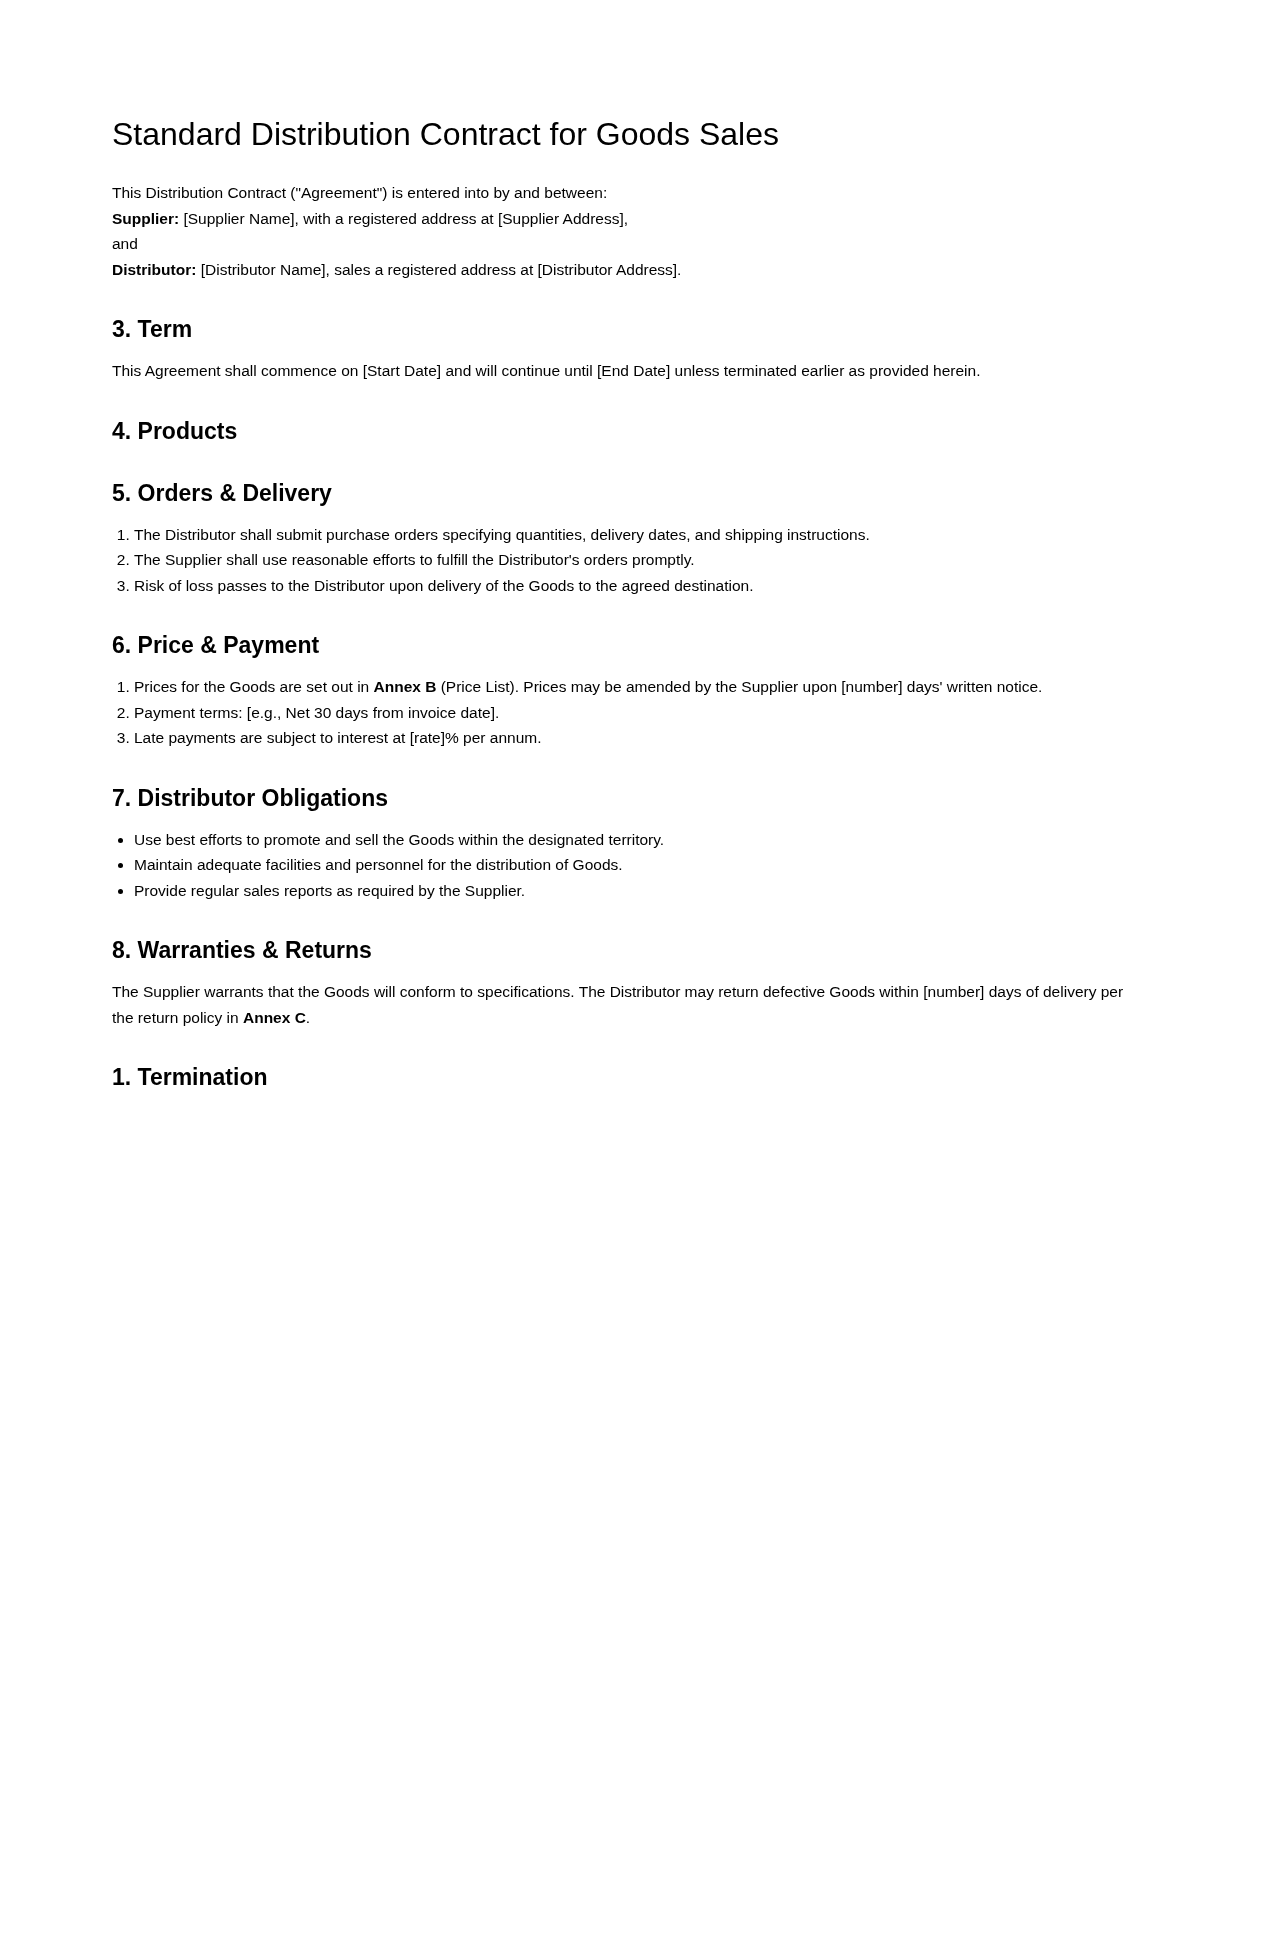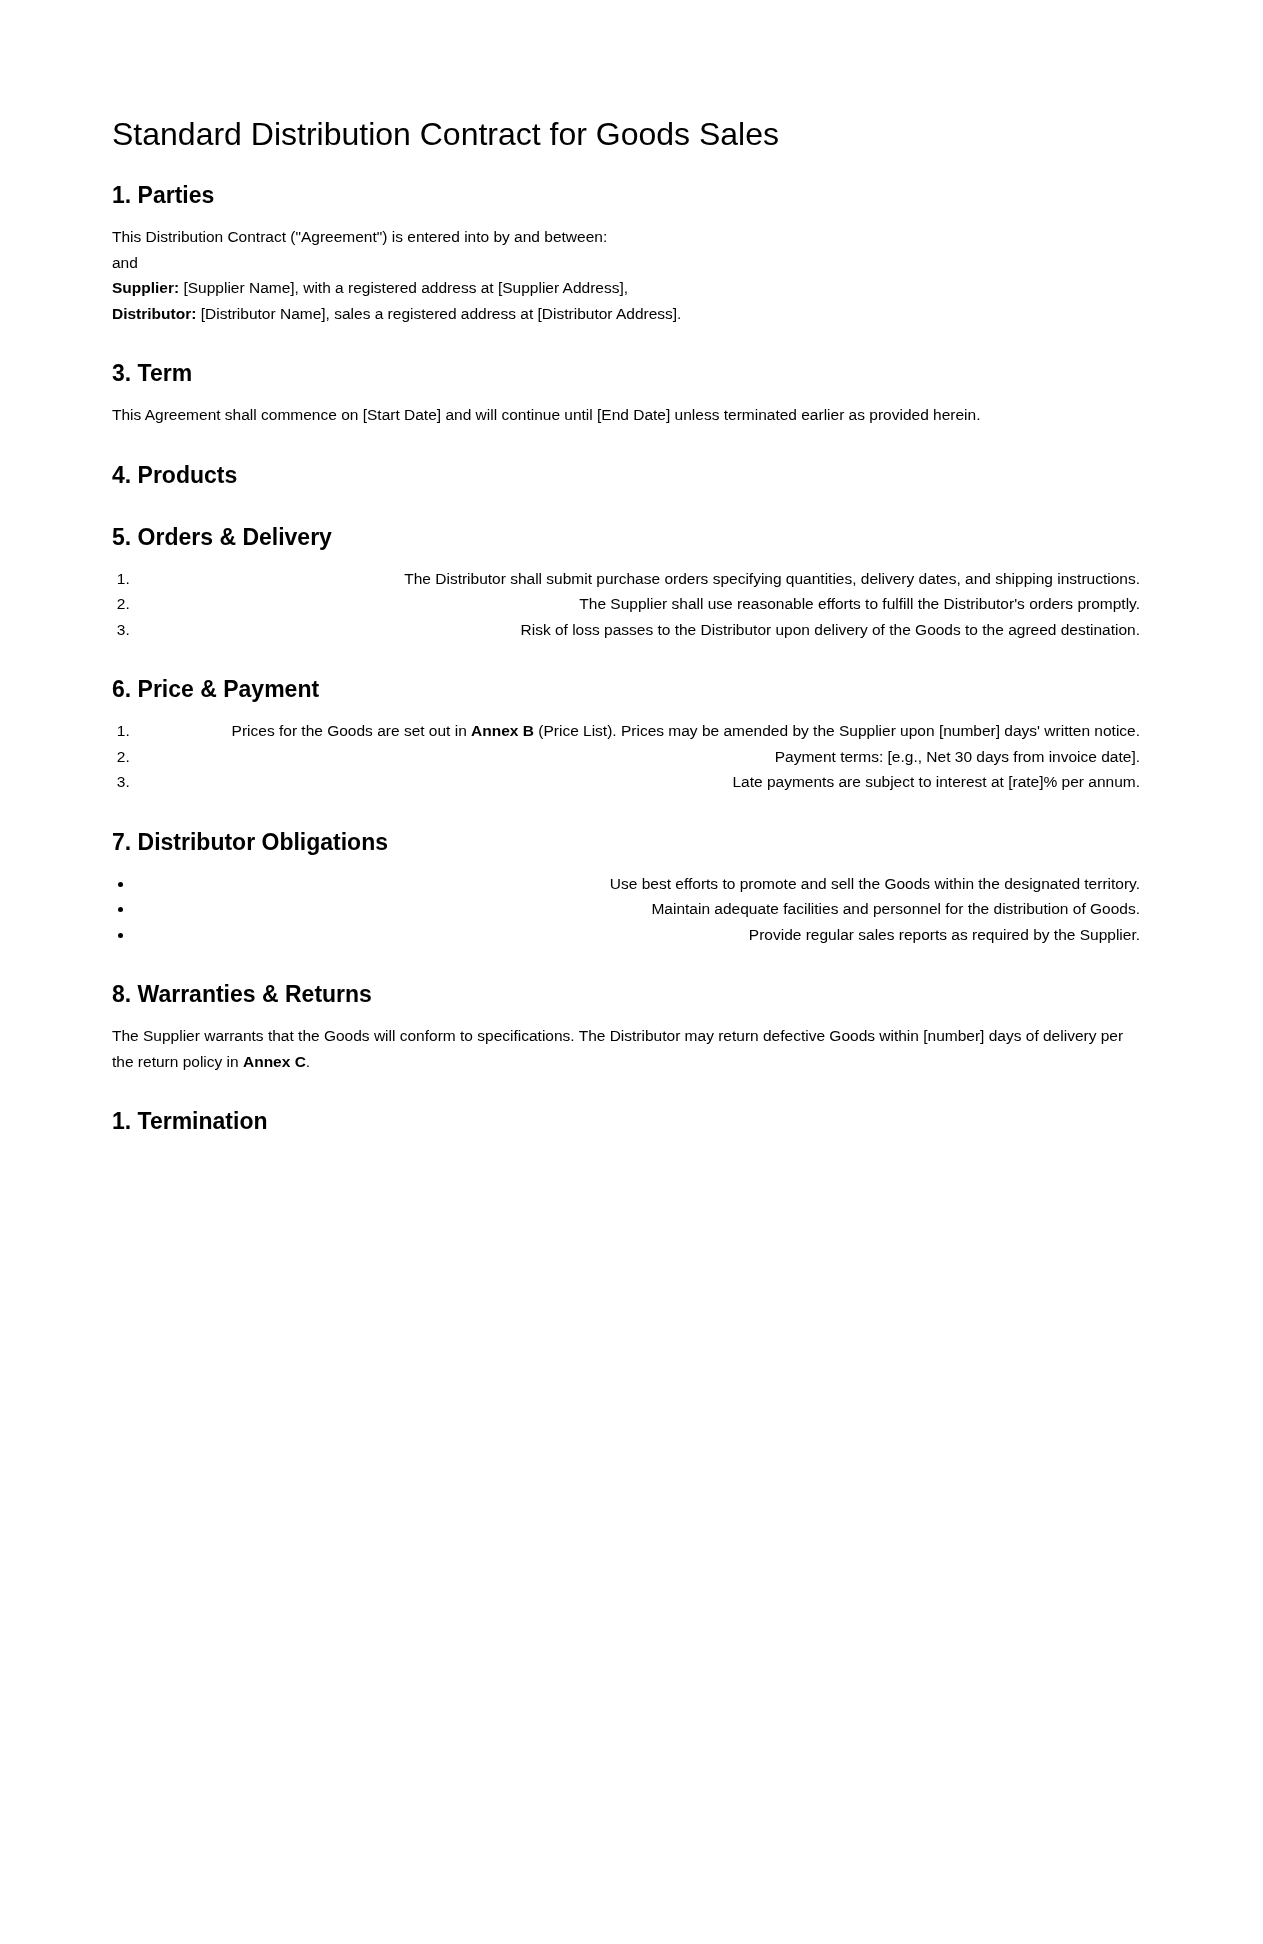--- a/index.html
+++ b/index.html
@@ -39,35 +39,33 @@
       margin: 0;
     }
     ol, ul {
       font-size: 15.5px;
       line-height: 25.5px;
       margin: 0;
       padding-left: 22px;
     }
     li {
       margin: 0;
-      text-align: right;
     }
     b { font-weight: bold; }
   </style>
 </head>
 <body>
 
 <div class="page">
   <h1>Standard Distribution Contract for Goods Sales</h1>
 
   <section>
-    <h2>1. Parties</h2>
     <p>This Distribution Contract ("Agreement") is entered into by and between:</p>
+    <p><b>Supplier:</b><span> [Supplier Name], with a registered address at [Supplier Address],</span></p>
     <p>and</p>
-    <p><b>Supplier:</b><span> [Supplier Name], with a registered address at [Supplier Address],</span></p>
     <p><b>Distributor:</b><span> [Distributor Name], sales a registered address at [Distributor Address].</span></p>
   </section>
 
 
   <section>
     <h2>3. Term</h2>
     <p>This Agreement shall commence on [Start Date] and will continue until [End Date] unless terminated earlier as provided herein.</p>
   </section>
 
   <section>

